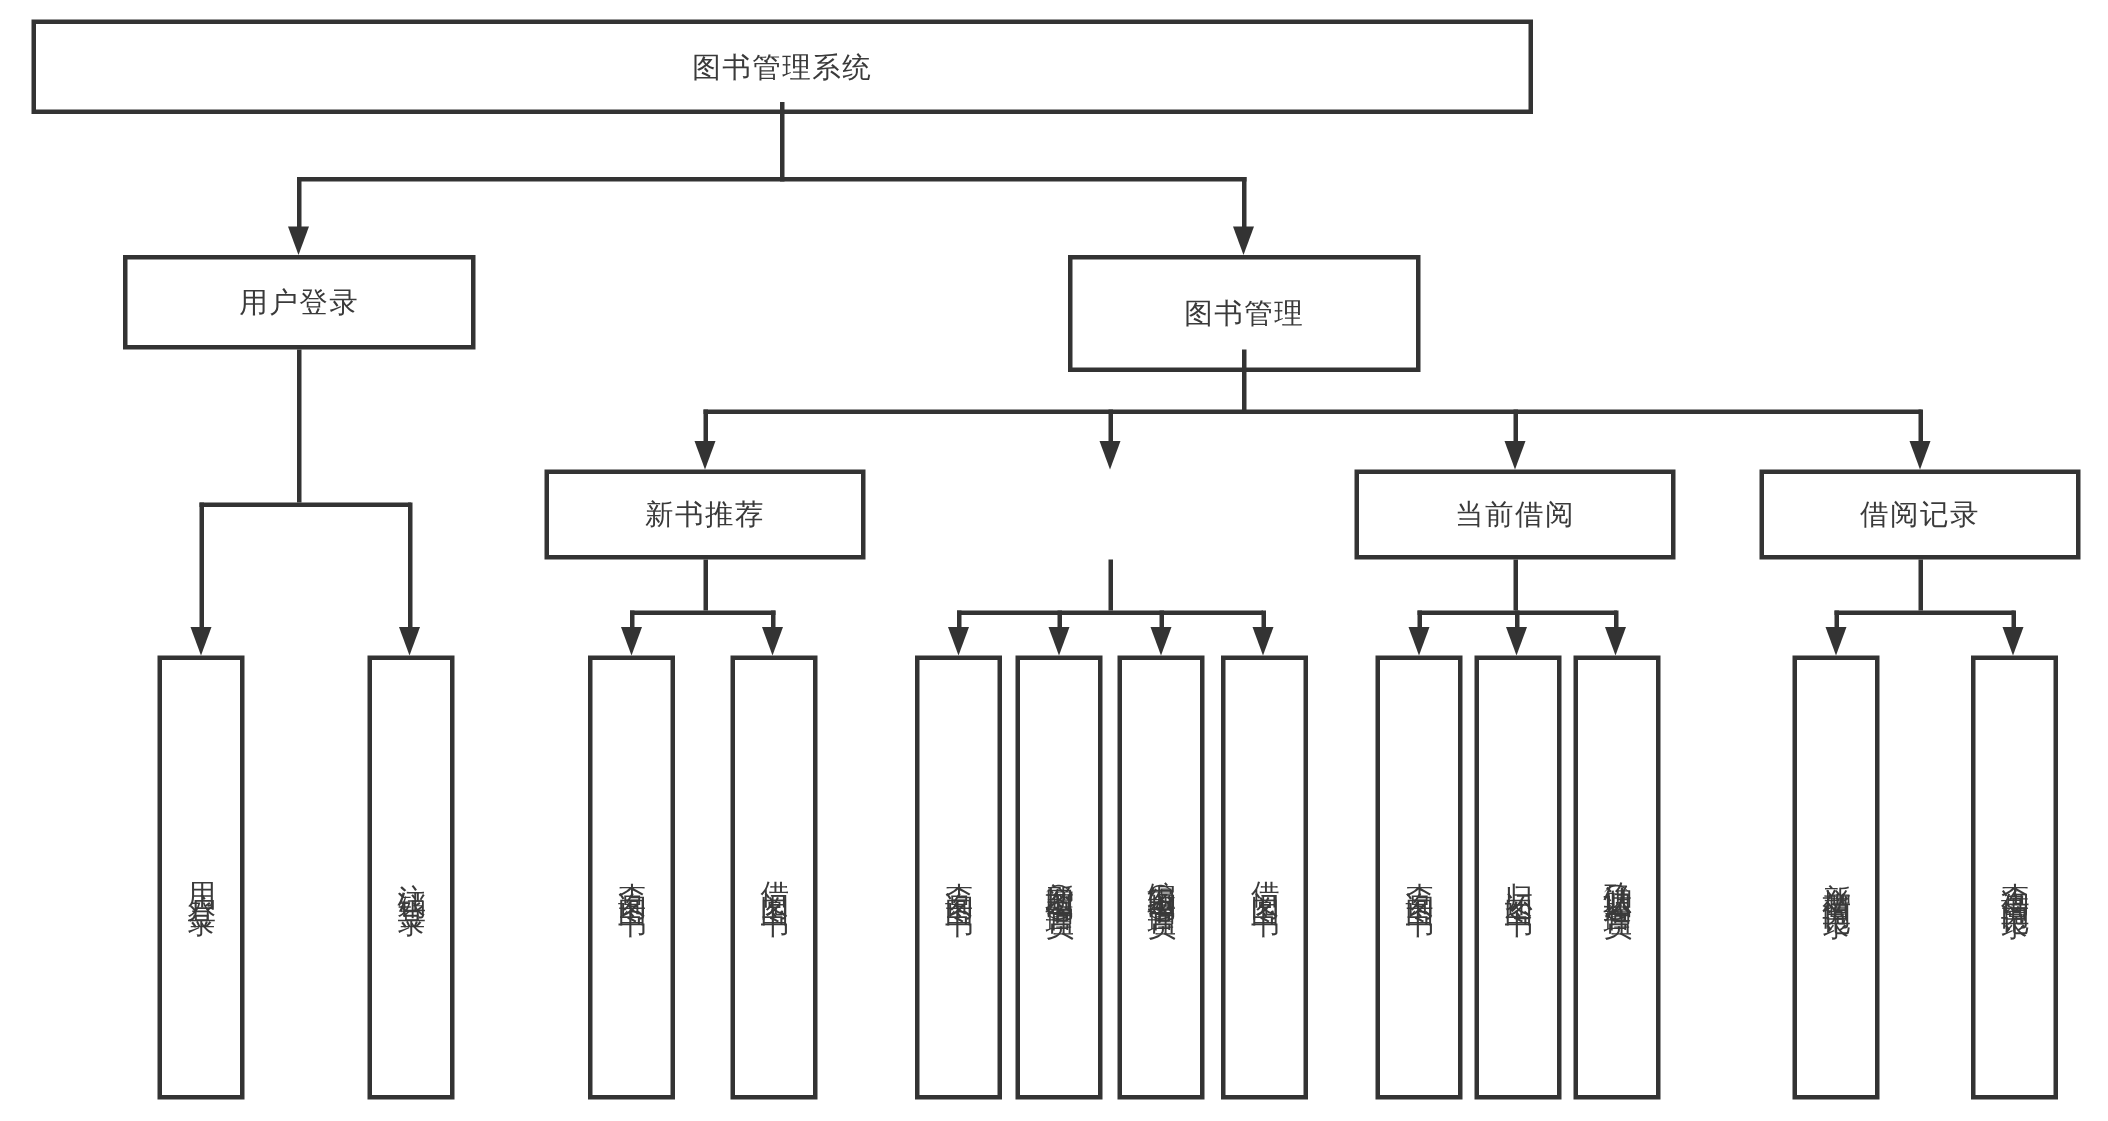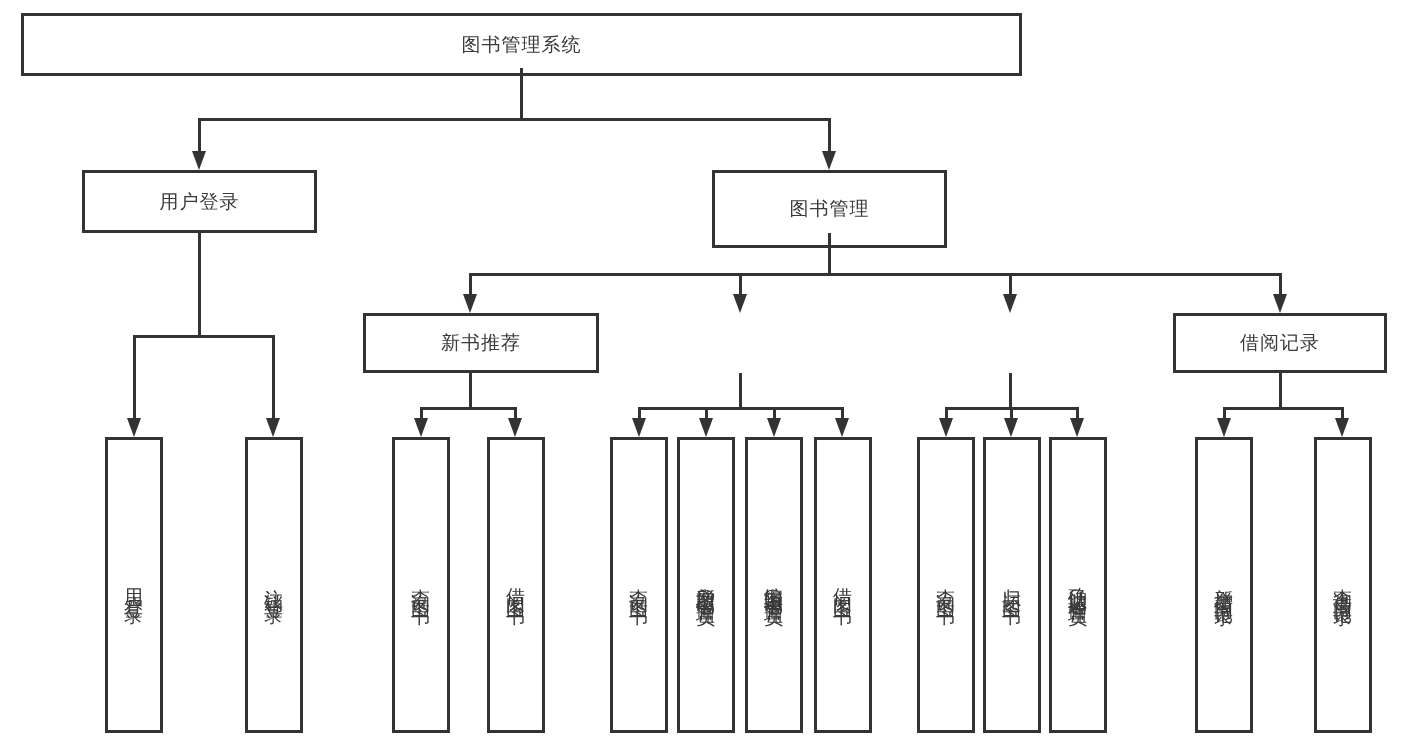--- a/index.html
+++ b/index.html
@@ -56,22 +56,25 @@
     <span>图书管理系统</span>
   </div>
 
   <div class="box" style="left:82px; top:170px; width:235px; height:63px;">
     <span>用户登录</span>
   </div>
   <div class="box" style="left:712px; top:170px; width:235px; height:78px;">
     <span>图书管理</span>
   </div>
 
-  <div class="box" style="left:363px; top:313px; width:236px; height:60px;">
+  <div class="box" style="left:363px; top:313px; width:214px; height:60px;">
     <span>新书推荐</span>
+  </div>
+  <div class="box" style="left:903px; top:313px; width:214px; height:60px;">
+    <span>当前借阅</span>
   </div>
   <div class="box" style="left:1173px; top:313px; width:214px; height:60px;">
     <span>借阅记录</span>
   </div>
 
   <div class="box" style="left:105px; top:437px; width:58px; height:296px;">
     <span class="vtext">用户登录</span>
   </div>
   <div class="box" style="left:245px; top:437px; width:58px; height:296px;">
     <span class="vtext">注销登录</span>

